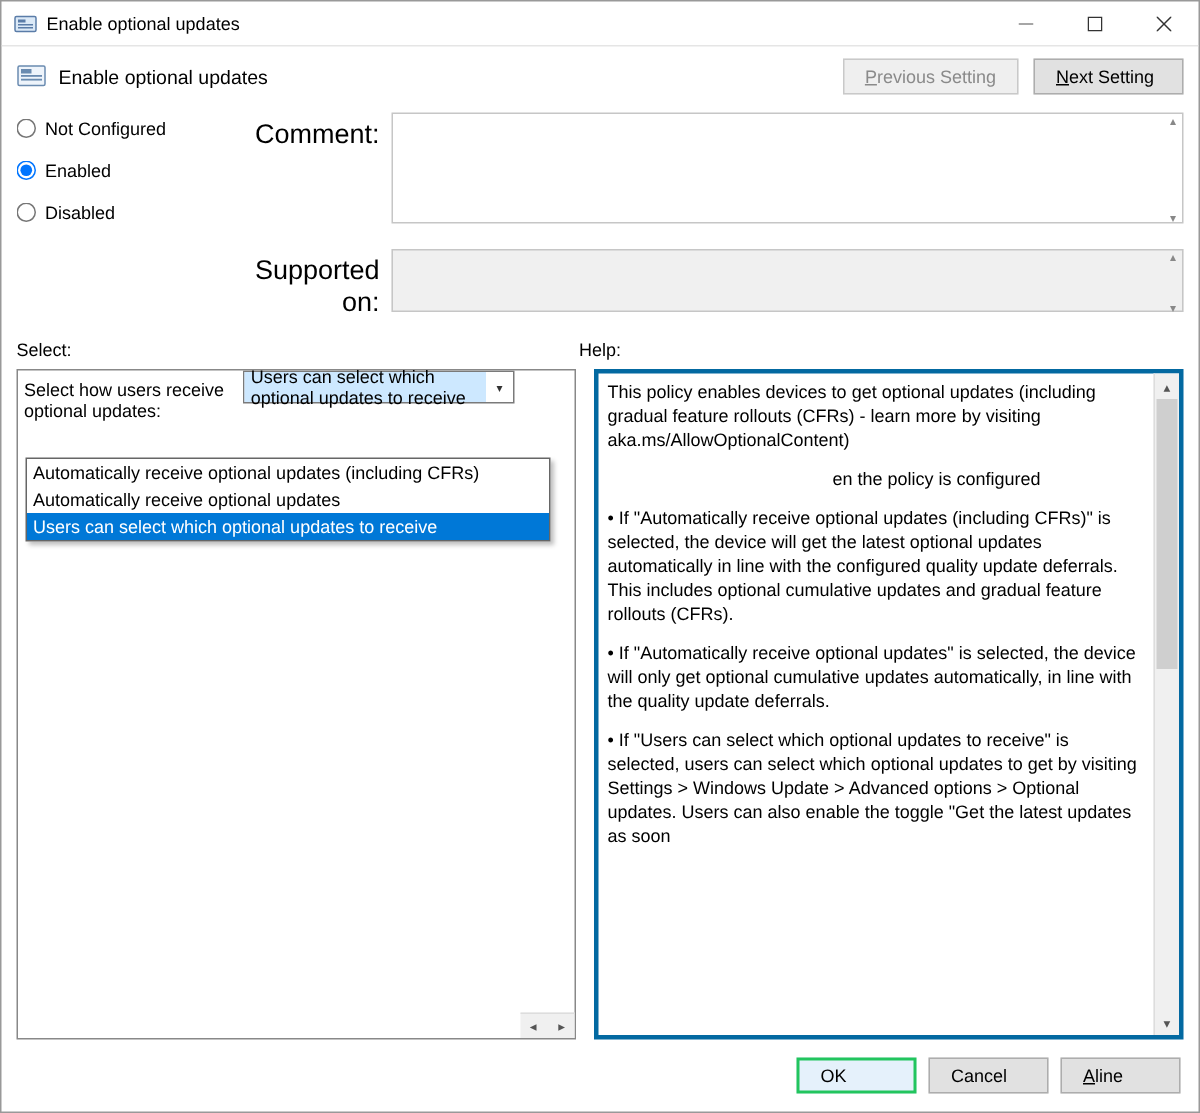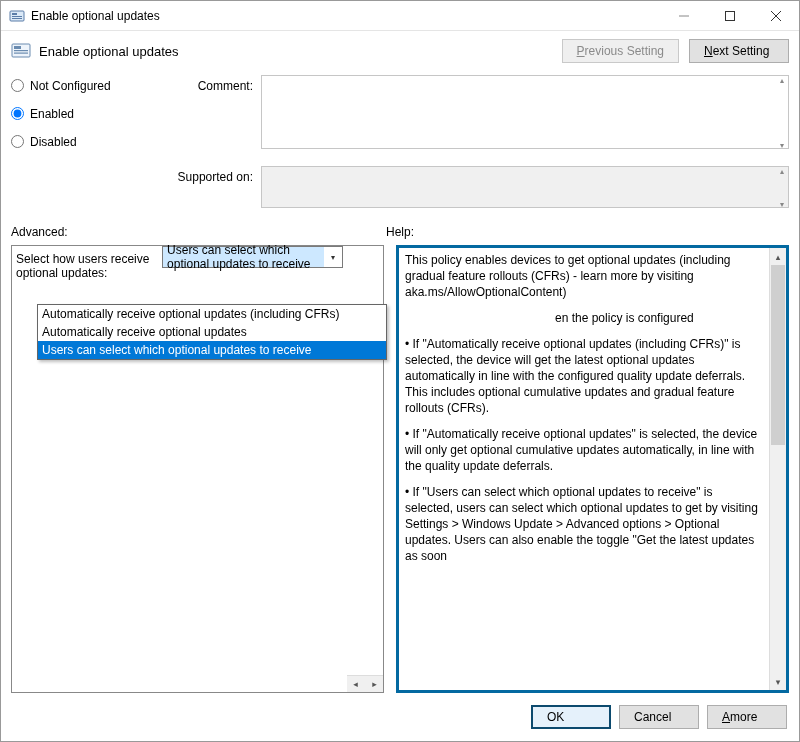--- a/index.html
+++ b/index.html
@@ -90,21 +90,21 @@
     display: flex;
     flex-direction: column;
     gap: 14px;
   }
   .field-row { display: flex; }
   .field-label {
     width: 100px;
     text-align: right;
     padding-right: 8px;
     padding-top: 4px;
-    font-size: 12px;
+    font-size: 18px;
   }
   .textarea-wrap {
     flex: 1;
     position: relative;
   }
   .textarea-box {
     width: 100%;
     border: 1px solid #c6c6c6;
     background: #fff;
     resize: none;
@@ -184,21 +184,20 @@
   .dropdown-list {
     position: absolute;
     left: 5px;
     top: 58px;
     width: 350px;
     background: #fff;
     border: 1px solid #666;
     box-shadow: 2px 2px 3px rgba(0,0,0,0.25);
     z-index: 10;
     font-size: 12px;
-    margin-left: 20px;
   }
   .dropdown-item {
     padding: 1px 4px;
     line-height: 16px;
     white-space: nowrap;
   }
   .dropdown-item.selected {
     background: #0078d7;
     color: #fff;
   }
@@ -248,21 +247,21 @@
   }
   
   .footer {
     display: flex;
     justify-content: flex-end;
     gap: 8px;
     padding: 12px 12px 12px 12px;
   }
   .footer .btn { min-width: 80px; }
   .btn.primary {
-    border: 2px solid #0c4a6e;
+    border: 2px solid #22c55e;
     background: #e5f1fb;
   }
 </style>
 </head>
 <body>
 
 <div class="titlebar">
   <span class="title-icon">
     <svg width="16" height="16" viewBox="0 0 16 16">
       <rect x="1" y="3" width="14" height="10" rx="1" fill="#dbe9f7" stroke="#5a7ca8"></rect>
@@ -345,21 +344,21 @@
         <div class="mini-scroll">
           <div class="arrow">▴</div>
             <div class="arrow">▾</div>
         </div>
       </div>
     </div>
   </div>
 </div>
 
 <div class="section-labels">
-  <div class="sect-options">Advanced:</div>
+  <div class="sect-options">Select:</div>
   <div class="sect-help">Help:</div>
 </div>
 
 <div class="panels">
   <div class="options-panel">
     <div class="options-label">Select how users receive optional updates:</div>
     <div class="dropdown">
       <div class="dropdown-text">Users can select which optional updates to receive</div>
       <div class="dropdown-caret">▾</div>
     </div>
@@ -391,15 +390,15 @@
       <div class="s-ar">▾</div>
     </div>
   </div>
 </div>
 
 <div class="footer">
   <div class="btn primary">OK</div>
   <div class="btn">Cancel</div>
   <div class="btn">
       <span class="mn">A</span>
-      <span id="apply-rest">more</span>
+      <span id="apply-rest">line</span>
     </div>
 </div>
 
 </body></html>

